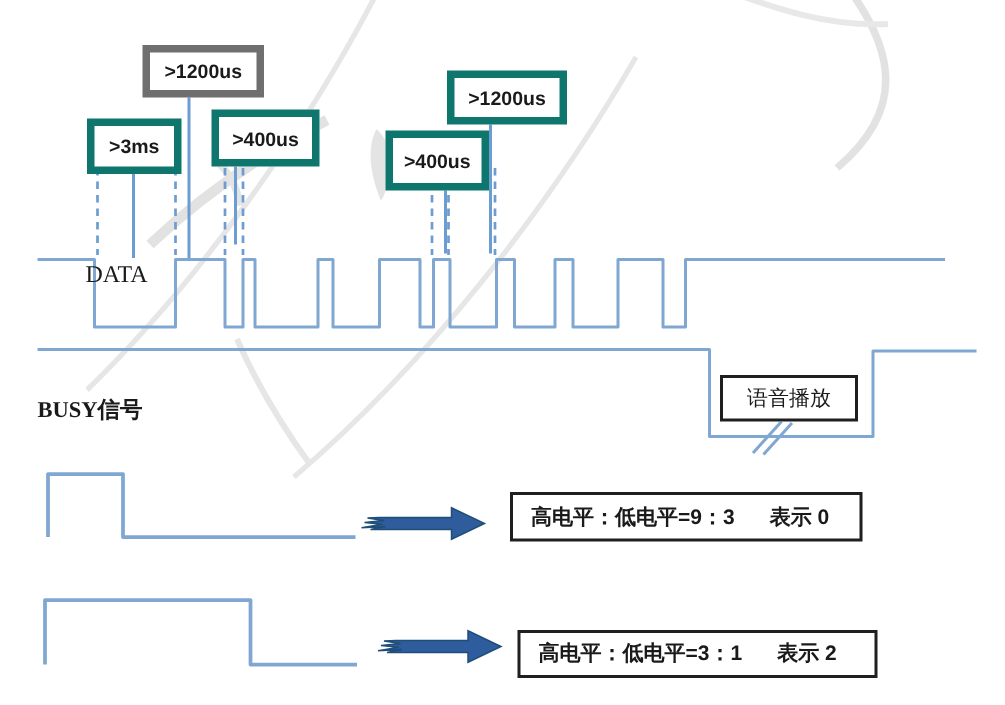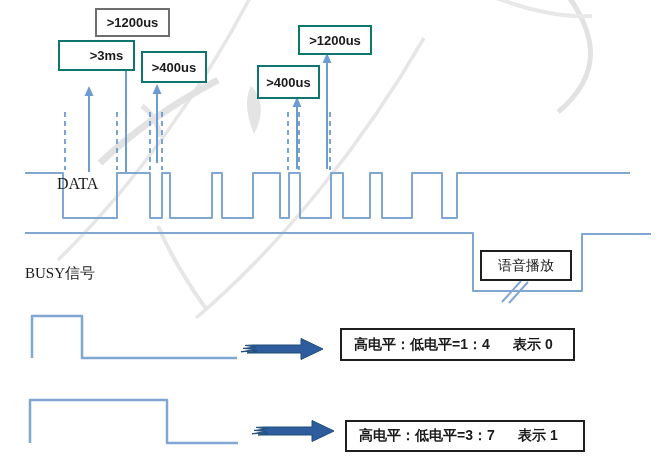--- a/index.html
+++ b/index.html
@@ -1,38 +1,38 @@
 <!DOCTYPE html>
 <html><head>
 <meta charset="utf-8">
 <style>
   html,body{margin:0;padding:0;background:#fff;}
   #stage{position:relative;width:670px;height:470px;background:#fff;overflow:hidden;
          font-family:"Liberation Sans",sans-serif;color:#1a1a1a;}
   #diagram-svg{position:absolute;left:0;top:0;width:670px;height:470px;}
-  .annot-box{position:absolute;background:#fff;border:2px solid #0f766e;
+  .annot-box{position:absolute;background:#fff;border:5px solid #0f766e;
              display:flex;align-items:center;justify-content:center;
-             font-weight:bold;font-size:13px;z-index:5;}
+             font-weight:bold;font-size:13px;z-index:5;margin-top:22px;}
   .annot-box.gray{border-color:#6f6f6f;}
   .sig-label{position:absolute;font-family:"Liberation Serif",serif;z-index:5;}
   .voice-box{position:absolute;left:480px;top:250px;width:88px;height:27px;
              border:2px solid #1f1f1f;background:#fff;display:flex;align-items:center;
              justify-content:center;font-family:Liberation Serif, serif;font-size:14px;z-index:5;}
   .rule-box{position:absolute;border:2px solid #1f1f1f;background:#fff;
             display:flex;align-items:center;font-weight:bold;font-size:14px;
             padding-left:12px;white-space:pre;z-index:5;}
   #rule0{left:340px;top:328px;width:219px;height:29px;}
   #rule1{left:345px;top:420px;width:224px;height:28px;}
   #b1200a{left:95px;top:8px;width:71px;height:25px;}
-  #b3ms{left:58px;top:40px;width:53px;height:27px;padding-left:20px;}
+  #b3ms{left:58px;top:57px;width:53px;height:27px;}
   #b400a{left:141px;top:51px;width:62px;height:28px;}
   #b400b{left:257px;top:65px;width:59px;height:30px;}
   #b1200b{left:298px;top:25px;width:70px;height:26px;}
   #data-label{left:22px;top:175px;font-size:16px;margin-left:35px;}
-  #busy-label{left:25px;top:264px;font-size:15px;font-weight:normal;}
+  #busy-label{left:25px;top:264px;font-size:15px;font-weight:bold;}
 </style>
 </head>
 <body>
 
 <div id="stage">
 
   <svg id="diagram-svg" viewBox="0 0 670 470">
 
     <g opacity="0.8">
       <path d="M253,-8 C205,85 135,185 58,260" stroke="#E0E0E0" stroke-width="3.5" fill="none"></path>
@@ -89,19 +89,19 @@
   </div>
 
   <div class="sig-label" id="data-label">DATA</div>
   <div class="sig-label" id="busy-label">BUSY信号</div>
 
   <div class="voice-box">
     <span>语音播放</span>
   </div>
 
   <div class="rule-box" id="rule0">
-    <span>高电平：低电平=1：4      表示 0</span>
+    <span>高电平：低电平=9：3      表示 0</span>
   </div>
   <div class="rule-box" id="rule1">
-    <span>高电平：低电平=3：7      表示 1</span>
+    <span>高电平：低电平=3：1      表示 2</span>
   </div>
 
 </div>
 
 </body></html>

